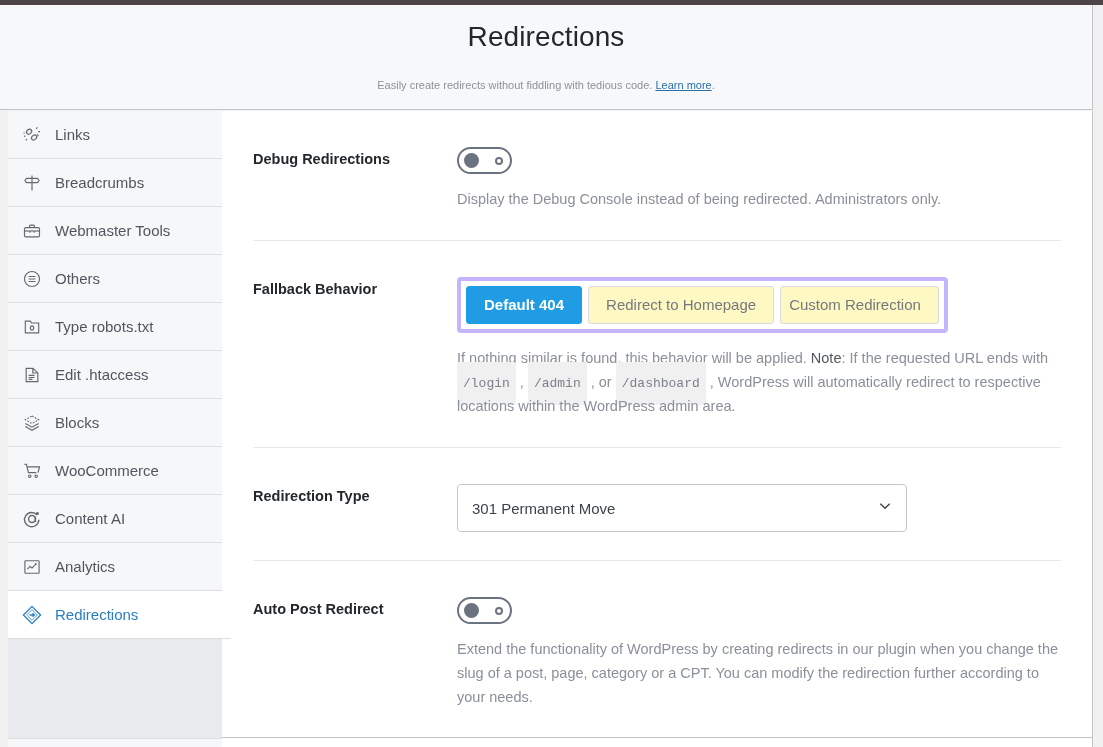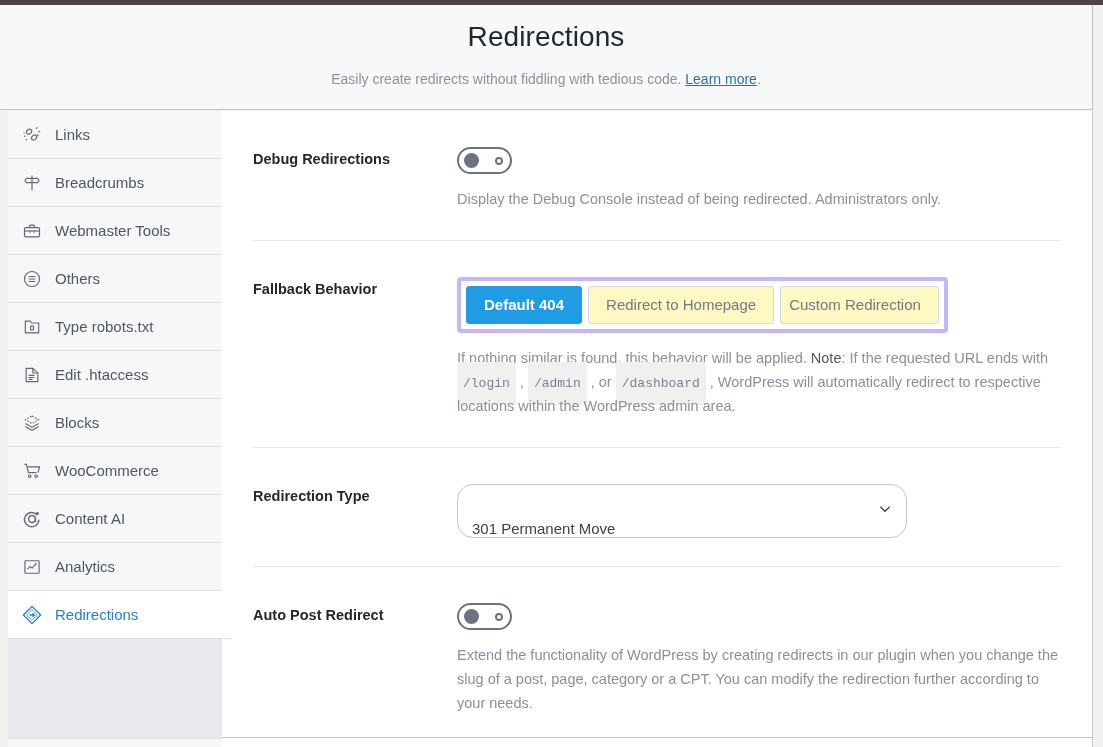--- a/index.html
+++ b/index.html
@@ -42,23 +42,23 @@
   .page-title {
     margin: 0;
     padding-top: 13px;
     font-size: 28px;
     font-weight: 400;
     color: #23282d;
     letter-spacing: 0.1px;
     line-height: 1.35;
   }
   .page-subtitle {
-    margin: 7px;
+    margin: 15px;
     padding-top: 7px;
-    font-size: 14px;
+    font-size: 11px;
     color: #8d929a;
     line-height: 1.4;
   }
   .page-subtitle a {
     color: #2c6fa8;
     text-decoration: underline;
   }
   .page-subtitle .period { color: #8d929a; }
 
   
@@ -214,26 +214,26 @@
     font-weight: bold;
   }
 
   
   .select-wrap {
     position: relative;
     width: 450px;
   }
   .select-box {
     width: 450px;
-    height: 54px;
+    height: 48px;
     border: 1px solid #c3c6ca;
-    border-radius: 16px;
+    border-radius: 4px;
     background: #ffffff;
     display: flex;
-    align-items: flex-end;
+    align-items: center;
     padding: 0 14px;
     font-size: 15px;
     color: #3c434a;
     cursor: pointer;
   }
   .select-arrow {
     position: absolute;
     right: 14px; top: 50%;
     transform: translateY(-50%);
     pointer-events: none;

